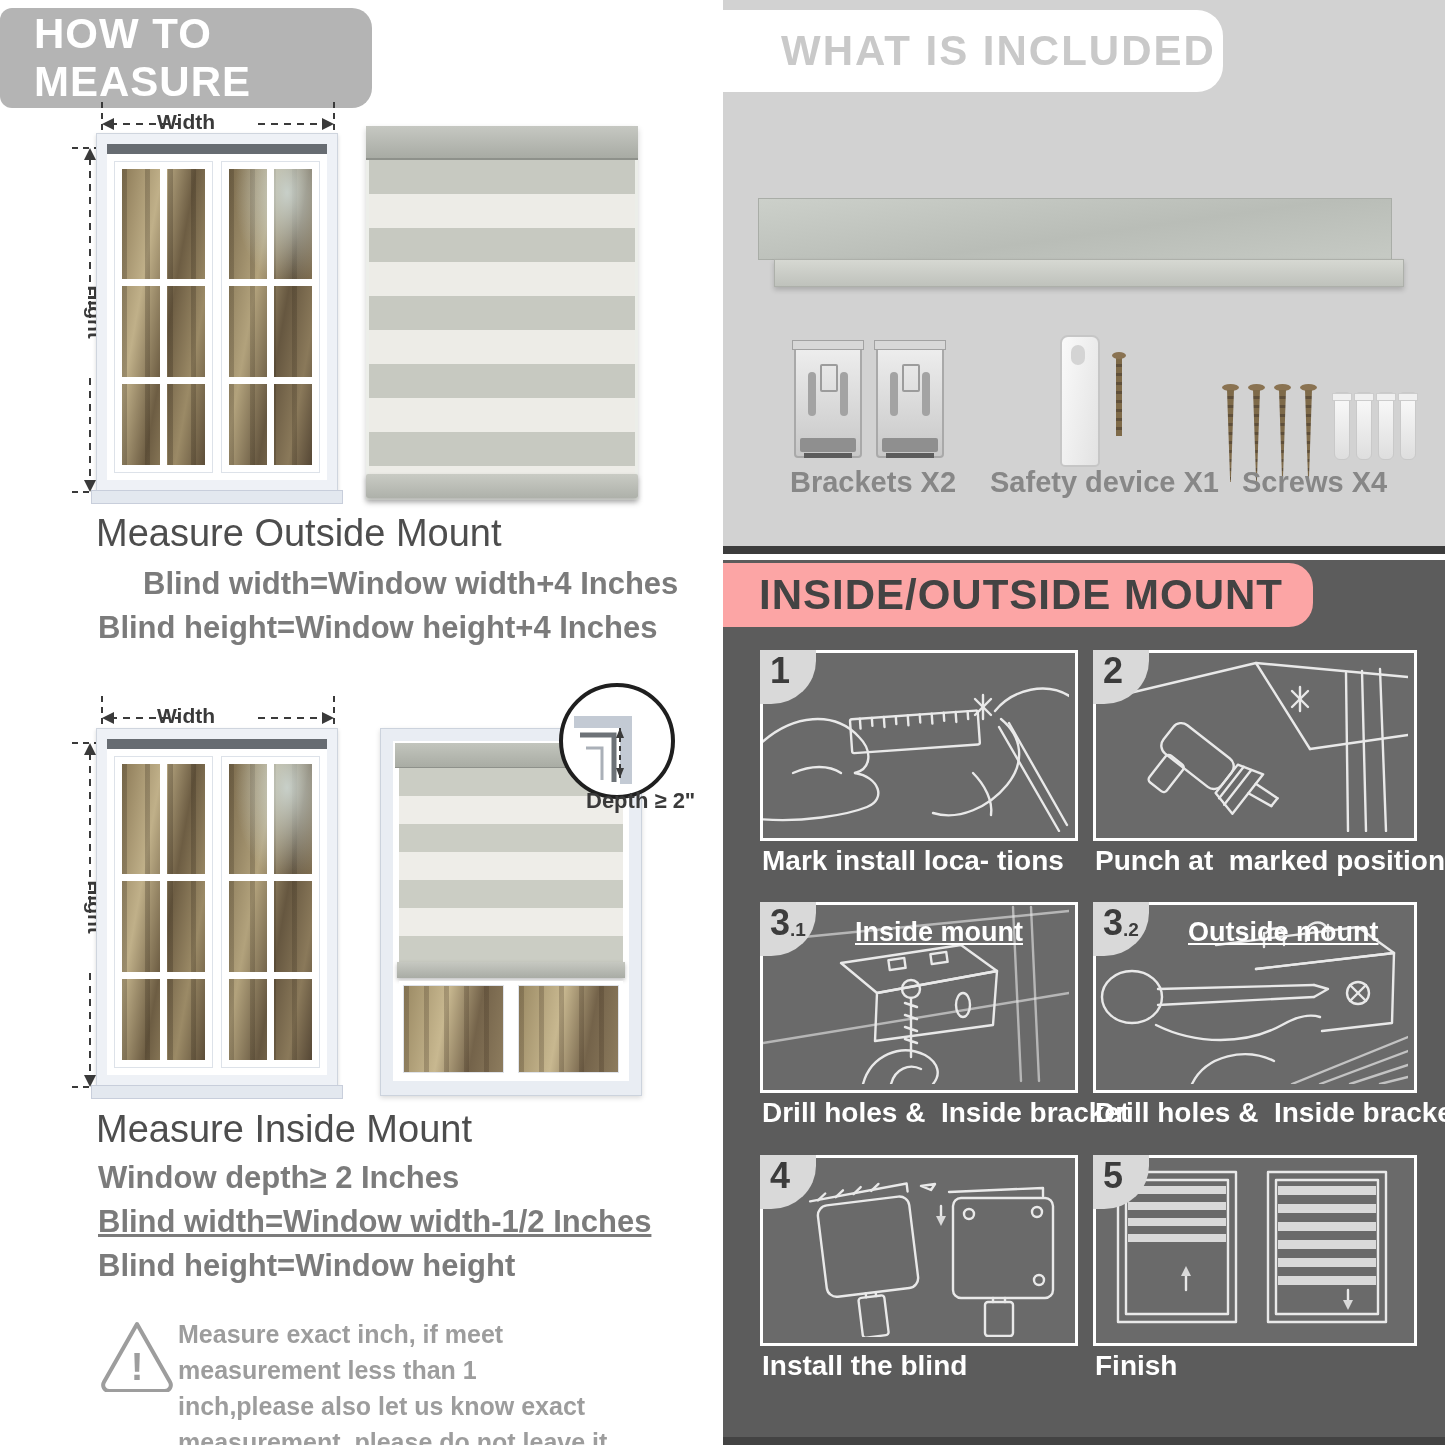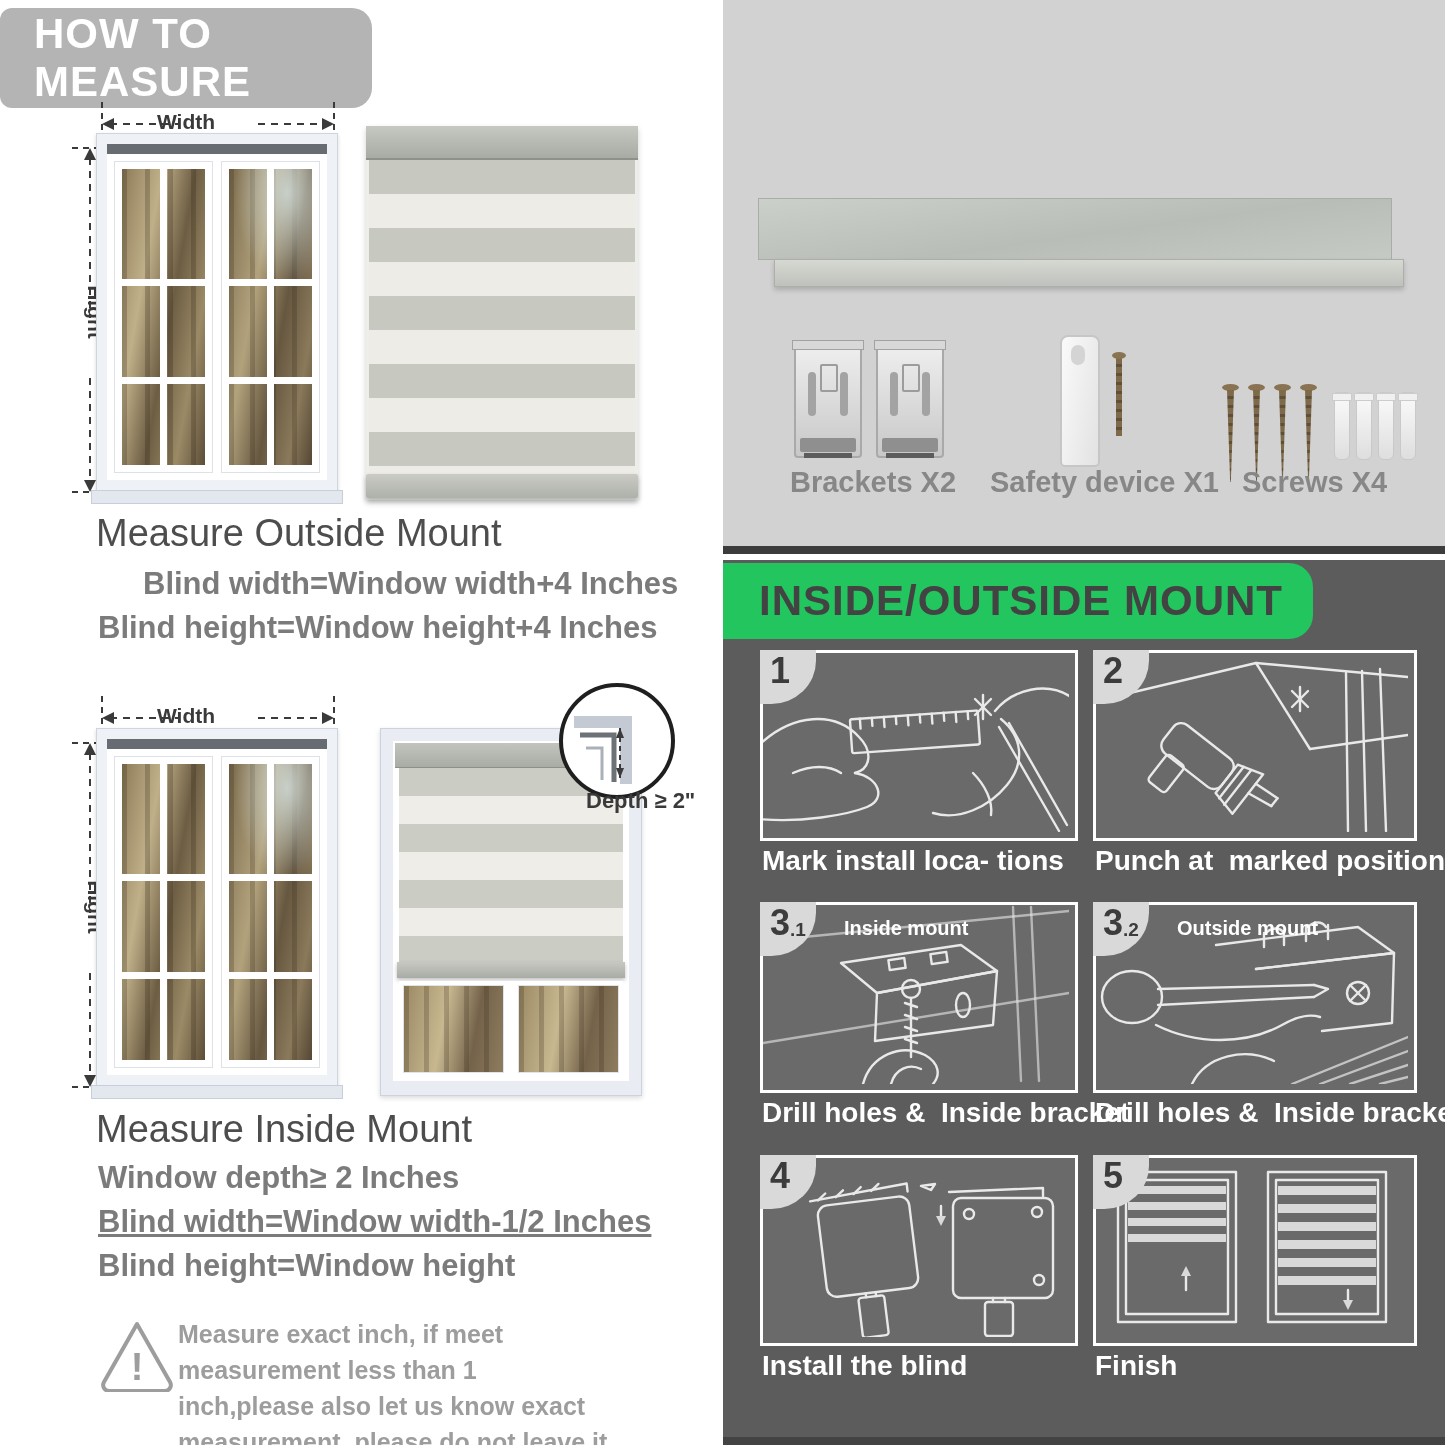--- a/index.html
+++ b/index.html
@@ -106,30 +106,30 @@
          clip-path:polygon(0 0,100% 0,55% 100%,45% 100%);}
   .screw-head{position:absolute;width:17px;height:7px;background:#8a7352;border-radius:50%;}
   .anchor{position:absolute;width:14px;height:66px;background:linear-gradient(#fbfbfb,#dedede);
           border:1px solid #c9c9c9;border-radius:3px 3px 6px 6px;}
   .anchor::before{content:"";position:absolute;left:-3px;top:0;right:-3px;height:6px;background:#f0f0f0;border:1px solid #cccccc;}
 
   .strip-dark{left:723px;top:546px;width:722px;height:8px;background:#3c3c3c;}
   .strip-white{left:723px;top:554px;width:722px;height:6px;background:#ffffff;}
   .panel-dark{left:723px;top:560px;width:722px;height:885px;background:#5c5c5c;}
   .panel-dark-bottom{left:723px;top:1437px;width:722px;height:8px;background:#434343;}
-  .chip-right2{left:723px;top:563px;width:590px;height:76px;background:#22c55e;
+  .chip-right2{left:723px;top:563px;width:590px;height:64px;background:#fca5a5;
                border-radius:0 24px 24px 0;display:flex;align-items:center;}
   .chip-right2 span{color:#434343;font-size:42px;font-weight:bold;letter-spacing:1px;padding-left:36px;}
 
   .cell-frame{position:absolute;width:312px;height:185px;border:3px solid #ffffff;background:#6a6a6a;}
   .badge{position:absolute;left:-3px;top:-3px;width:56px;height:54px;background:#d9d9d9;
          border-radius:0 0 80% 0;display:flex;align-items:flex-start;justify-content:flex-start;padding:2px 0 0 10px;box-sizing:border-box;}
   .badge-num{color:#3c3c3c;font-size:36px;font-weight:bold;line-height:38px;}
   .badge-sub{color:#3c3c3c;font-size:19px;font-weight:bold;line-height:52px;}
-  .cell-title{position:absolute;left:81px;top:12px;color:#ffffff;font-size:20px;font-weight:bold;}
+  .cell-title{position:absolute;left:92px;top:12px;color:#ffffff;font-size:27px;font-weight:bold;text-decoration:underline;}
   .cell-caption{position:absolute;color:#ffffff;font-size:28px;font-weight:bold;white-space:pre;}
   .sketch{position:absolute;left:0;top:0;}
   .sk{stroke:#e9e9e9;fill:none;stroke-width:2.4;stroke-linecap:round;stroke-linejoin:round;}
   .skf{fill:#d9d9d9;stroke:none;}
 </style>
 </head>
 <body>
 
 <div id="canvas">
 
@@ -234,20 +234,23 @@
   <div class="abs line-gray" style="left:98px;top:1248px;">Blind height=Window height</div>
 
   <svg class="abs" style="left:98px;top:1318px;" width="78" height="74">
     <path d="M39,6 L72,64 a6,6 0 0 1 -5,9 L11,73 a6,6 0 0 1 -5,-9 Z" fill="none" stroke="#9d9d9d" stroke-width="4" stroke-linejoin="round"></path>
     <text x="39" y="62" text-anchor="middle" font-size="38" font-weight="bold" fill="#9d9d9d" font-family="Liberation Sans, sans-serif">!</text>
   </svg>
   <div class="abs warn-text" style="left:178px;top:1316px;">Measure exact inch, if meet measurement less than 1 inch,please also let us know exact measurement, please do not leave it</div>
 
   <div class="abs panel-light"></div>
 
+  <div class="abs chip-right1">
+    <span>WHAT IS INCLUDED</span>
+  </div>
 
 
   <div class="abs headrail-top"></div>
   <div class="abs headrail-lip"></div>
 
   <div class="abs bracket" style="left:794px;top:342px;">
     <div class="br-top"></div>
     <div class="br-slot s1"></div>
     <div class="br-slot s2"></div>
     <div class="br-mid"></div>

